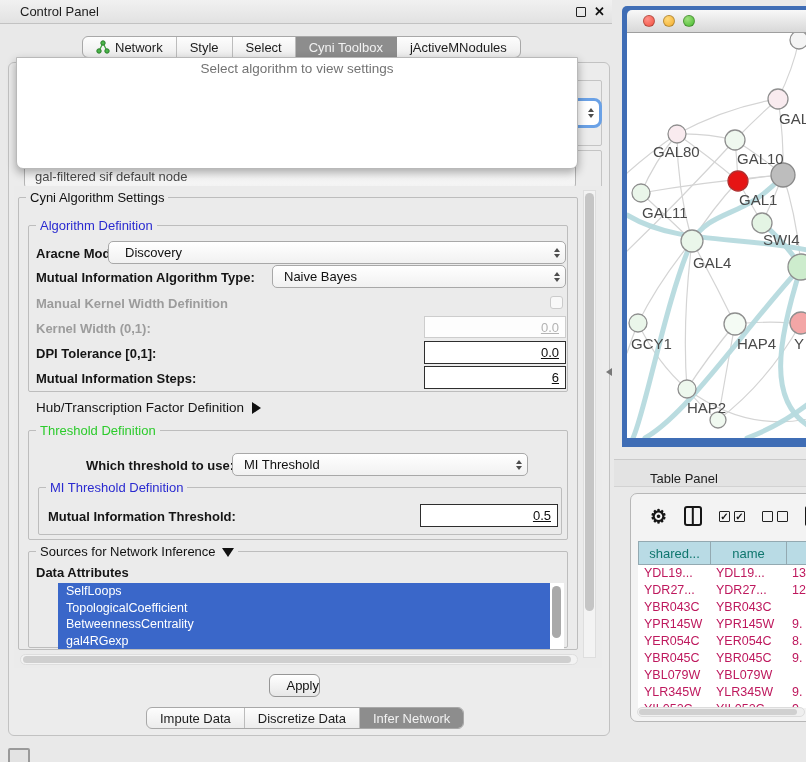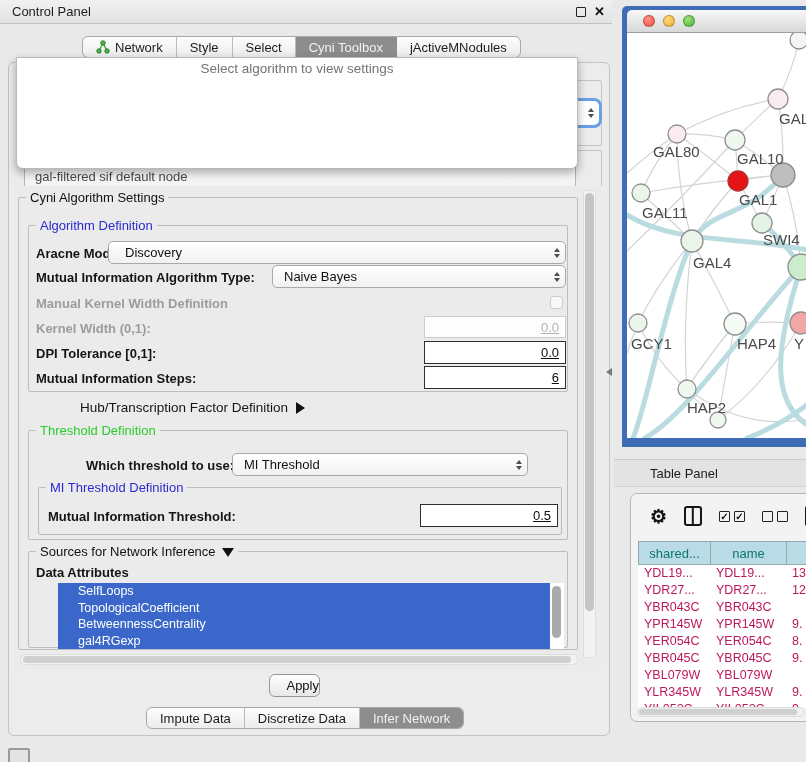--- a/index.html
+++ b/index.html
@@ -7,21 +7,21 @@
   #app {
     position:relative; width:806px; height:762px; overflow:hidden;
     background:#e9e9e9; font-family:"Liberation Sans", sans-serif;
     -webkit-font-smoothing:antialiased;
   }
   .abs { position:absolute; }
 
   
   #titlebar { left:0; top:6; width:612px; height:24px;
     background:linear-gradient(#f1f1f1,#e2e2e2); border-bottom:1px solid #c2c2c2;
-    display:flex; align-items:center; padding:0 12px; }
+    display:flex; align-items:center; padding:0 20px; }
   #titlebar .t { font-size:13px; color:#1d1d1d; }
   .win-float { position:absolute; right:26px; top:7px; width:10px; height:10px;
     border:1.6px solid #222; border-radius:1px; }
   .win-close { position:absolute; right:7px; top:4px; font-size:13px; font-weight:900; color:#111; }
 
   
   .segbar { display:flex; height:22px; border:1px solid #a8a8a8; border-radius:6px;
     background:linear-gradient(#fdfdfd,#ececec); overflow:hidden; }
   .seg { display:flex; align-items:center; justify-content:center; padding:0 13px;
     font-size:13px; color:#1c1c1c; border-right:1px solid #bcbcbc; white-space:nowrap; }
@@ -75,21 +75,21 @@
   .checkbox { position:absolute; width:13px; height:13px; border:1px solid #cbcbcb;
     border-radius:3px; background:#f8f8f8; }
 
   .tri-r { display:inline-block; width:0; height:0; border-top:6px solid transparent;
     border-bottom:6px solid transparent; border-left:9px solid #111; margin-left:8px; vertical-align:-2px; }
   .tri-d { display:inline-block; width:0; height:0; border-left:6px solid transparent;
     border-right:6px solid transparent; border-top:9px solid #111; margin-left:6px; vertical-align:-1px; }
 
   #attr-list { position:absolute; left:44px; top:583px; width:506px; height:66px; background:#fff; }
   .attr-item { height:16.5px; line-height:16.5px; background:#3a67c9; color:#fff;
-    font-size:12.5px; padding-left:20px; width:492px; }
+    font-size:12.5px; padding-left:8px; width:492px; }
   #attr-sb { position:absolute; right:3px; top:3px; width:9px; height:52px;
     background:#a9a9a9; border-radius:5px; }
 
   
   #v-scroll { left:583px; top:190px; width:13px; height:468px; background:#f3f3f3; border:1px solid #dedede; }
   #v-thumb { position:absolute; left:1px; top:2px; width:9px; height:418px; background:#c5c5c5; border-radius:5px; }
   #h-scroll { left:20px; top:654px; width:558px; height:11px; background:#f3f3f3; border:1px solid #dedede; border-radius:6px; }
   #h-thumb { position:absolute; left:2px; top:1px; width:548px; height:7px; background:#cfcfcf; border-radius:4px; }
 
   #apply-btn { left:269px; top:674px; width:51px; height:23px;
@@ -106,21 +106,21 @@
     border-top-left-radius:5px; overflow:hidden; }
   #net-title { position:absolute; left:5px; top:4px; width:185px; height:23px;
     background:linear-gradient(#f8f8f8,#d8d8d8); border-bottom:1px solid #9f9f9f; border-top-left-radius:5px; }
   .light { position:absolute; top:5px; width:12px; height:12px; border-radius:50%; border:1px solid rgba(0,0,0,.25); }
   #light-close { left:16px; background:radial-gradient(circle at 35% 30%, #ff9089, #f2503f); }
   #net-canvas { position:absolute; left:5px; top:27px; width:185px; height:405px; background:#fff; }
 
   
   #tp-bar { left:614px; top:459px; width:192px; height:28px; background:#e3e3e3;
     border-top:1px solid #cacaca; border-bottom:1px solid #d2d2d2;
-    display:flex; align-items:center; padding-left:36px; font-size:13px; color:#1d1d1d; }
+    display:flex; align-items:flex-end; padding-left:36px; font-size:13px; color:#1d1d1d; }
   #tp-window { left:630px; top:493px; width:190px; height:229px; background:#f3f3f3;
     border:1px solid #b7b7b7; border-radius:7px 0 0 7px; overflow:hidden; }
   #tp-toolbar { position:absolute; left:0; top:0; width:100%; height:44px;
     display:flex; align-items:center; gap:17px; padding-left:19px; }
   .gear { font-size:19px; color:#161616; font-weight:700; line-height:1; }
   .icon-split { width:19px; height:20px; border:2.4px solid #161616; border-radius:3px; position:relative; }
   .icon-split::after { content:""; position:absolute; left:50%; top:0; bottom:0; width:2.4px; background:#161616; transform:translateX(-50%); }
   .cb-pair { display:flex; gap:4px; }
   .cb { width:11px; height:11px; border:1.6px solid #222; border-radius:1px;
     font-size:10px; line-height:9px; text-align:center; color:#111; font-weight:700; }
@@ -226,21 +226,21 @@
     <div class="lbl" style="left:22px;top:160px;">DPI Tolerance [0,1]:</div>
     <div class="field strong" style="left:410px;top:155px;width:142px;height:23px;">
       <span>0.0</span>
     </div>
 
     <div class="lbl" style="left:22px;top:185px;">Mutual Information Steps:</div>
     <div class="field strong" style="left:410px;top:180px;width:142px;height:23px;">
       <span>6</span>
     </div>
 
-    <div class="lbl plain" style="left:22px;top:214px;font-size:13.5px;margin-left:44px;">
+    <div class="lbl plain" style="left:22px;top:214px;font-size:13.5px;">
       <span>Hub/Transcription Factor Definition</span><span class="tri-r"></span>
     </div>
 
     <div class="grp" style="left:14px;top:244px;width:540px;height:110px;"></div>
     <div class="grp-title green" style="left:22px;top:237px;">Threshold Definition</div>
 
     <div class="lbl" style="left:72px;top:272px;">Which threshold to use:</div>
     <div class="combo" style="left:218px;top:267px;width:296px;height:23px;">
       <span>MI Threshold</span>
       <span class="spin">

